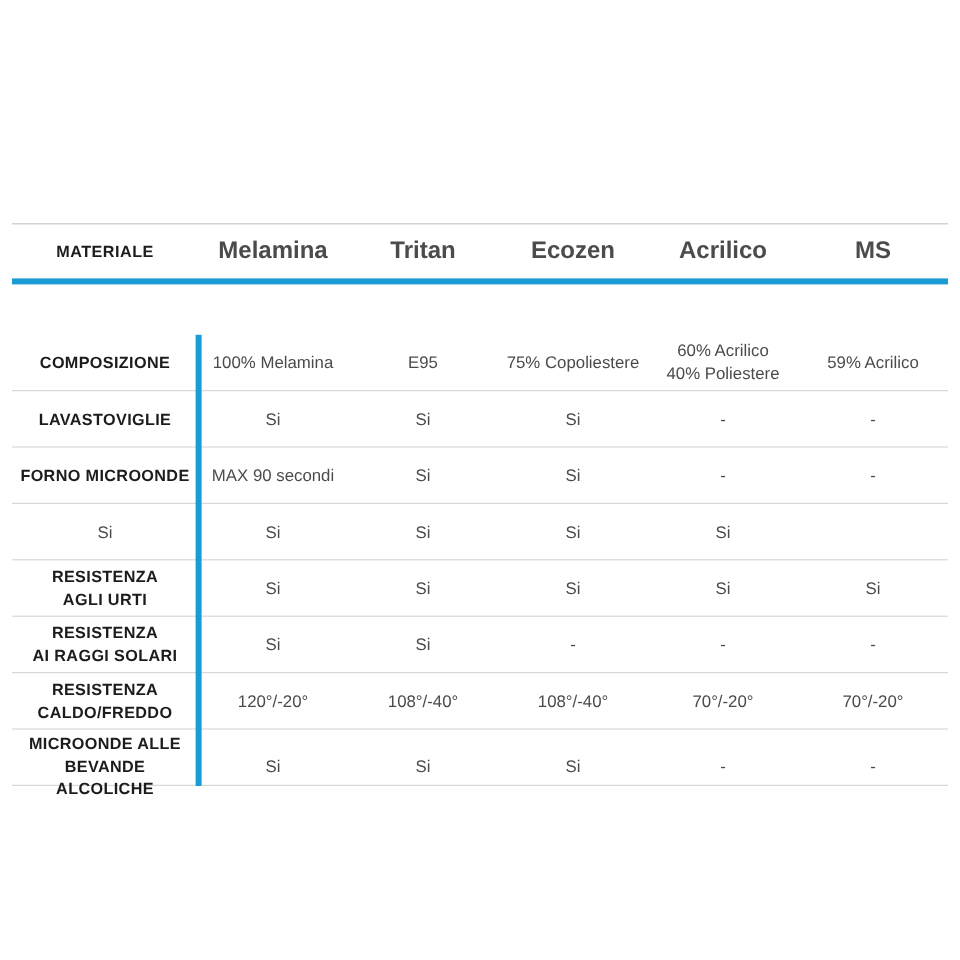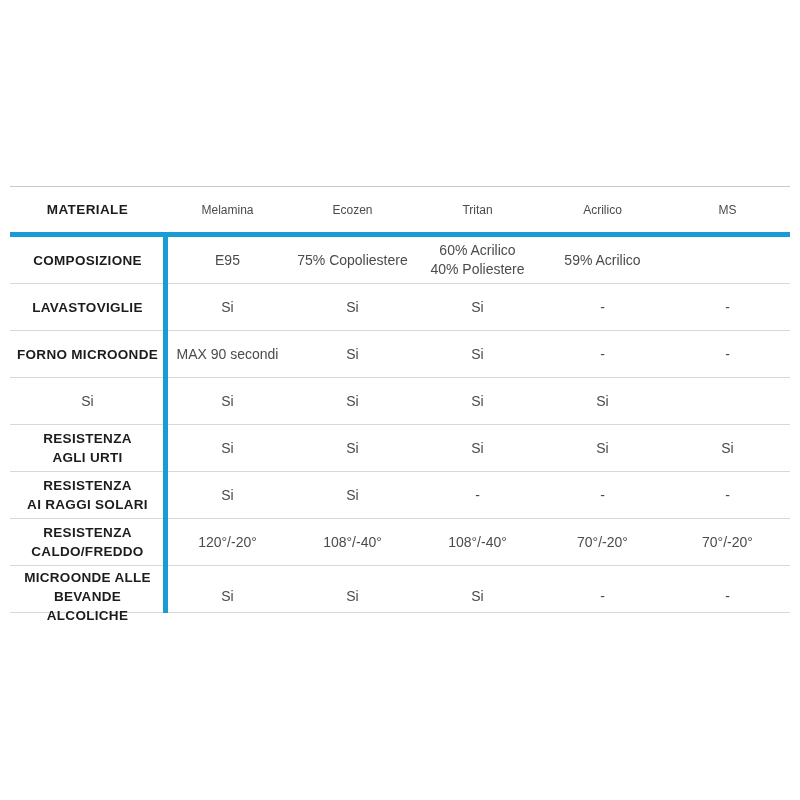--- a/index.html
+++ b/index.html
@@ -32,30 +32,32 @@
     box-sizing: border-box;
     padding: 2px 4px;
   }
   .corner-cell {
     font-weight: 700;
     font-size: 13.5px;
     letter-spacing: 0.4px;
     color: #1c1c1e;
   }
   .header-cell {
-    font-size: 12px;
+    font-size: 20px;
     color: #4b4b4d;
+    font-weight: bold;
   }
   .blue-divider {
     height: 5px;
     background: #199cd6;
     width: 100%;
   }
   .table-body {
     position: relative;
+    margin-top: 42px;
   }
   .row {
     display: grid;
     grid-template-columns: 155px repeat(5, 1fr);
     height: 47px;
     box-sizing: border-box;
     border-bottom: 1px solid #d8d8d8;
   }
   .label-cell {
     font-weight: 700;
@@ -80,31 +82,32 @@
   }
 </style>
 </head>
 <body>
 
 <div class="table-wrap">
   <div class="header-row" id="header-row">
     <div class="cell corner-cell">MATERIALE</div>
 
   <div class="cell header-cell">Melamina</div>
+      <div class="cell header-cell">Tritan</div>
       <div class="cell header-cell">Ecozen</div>
-      <div class="cell header-cell">Tritan</div>
       <div class="cell header-cell">Acrilico</div>
       <div class="cell header-cell">MS</div>
     </div>
   <div class="blue-divider"></div>
   <div class="table-body" id="table-body">
     <div class="accent-vline"></div>
 
   <div class="row">
         <div class="cell label-cell">COMPOSIZIONE</div>
+        <div class="cell value-cell">100% Melamina</div>
         <div class="cell value-cell">E95</div>
         <div class="cell value-cell">75% Copoliestere</div>
         <div class="cell value-cell">60% Acrilico
 40% Poliestere</div>
         <div class="cell value-cell">59% Acrilico</div>
       </div>
       <div class="row">
         <div class="cell label-cell">LAVASTOVIGLIE</div>
         <div class="cell value-cell">Si</div>
         <div class="cell value-cell">Si</div>

